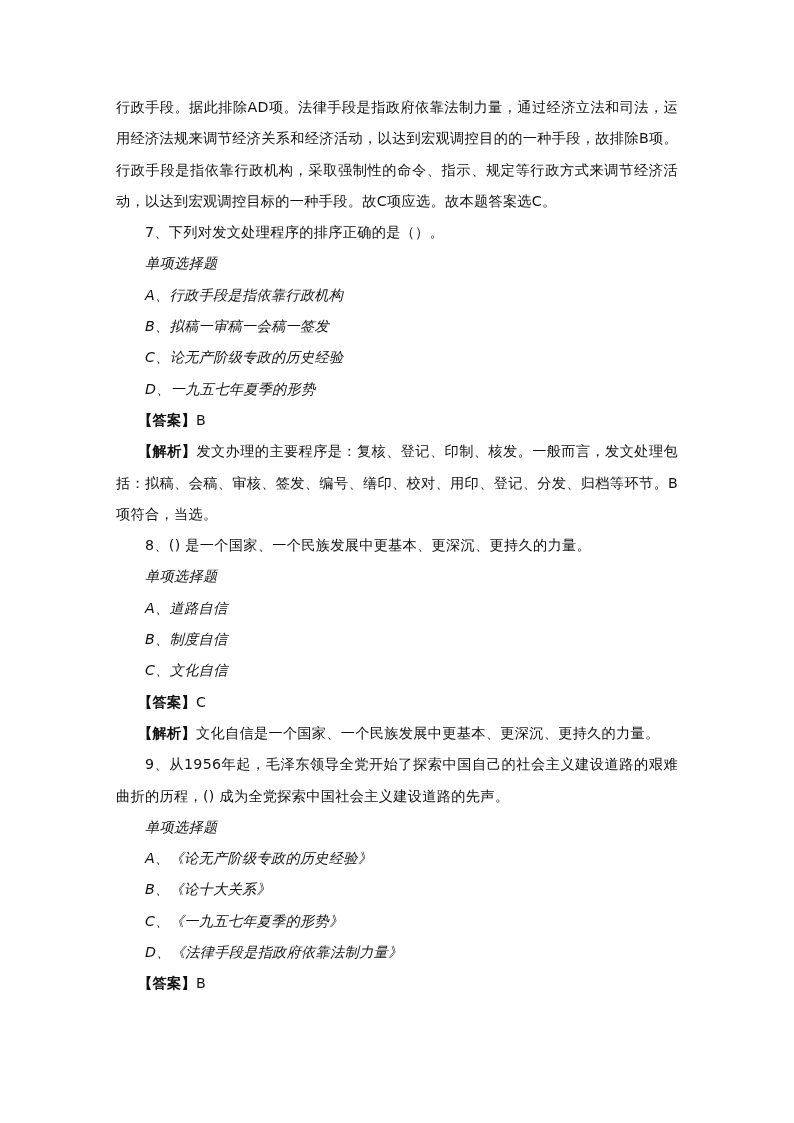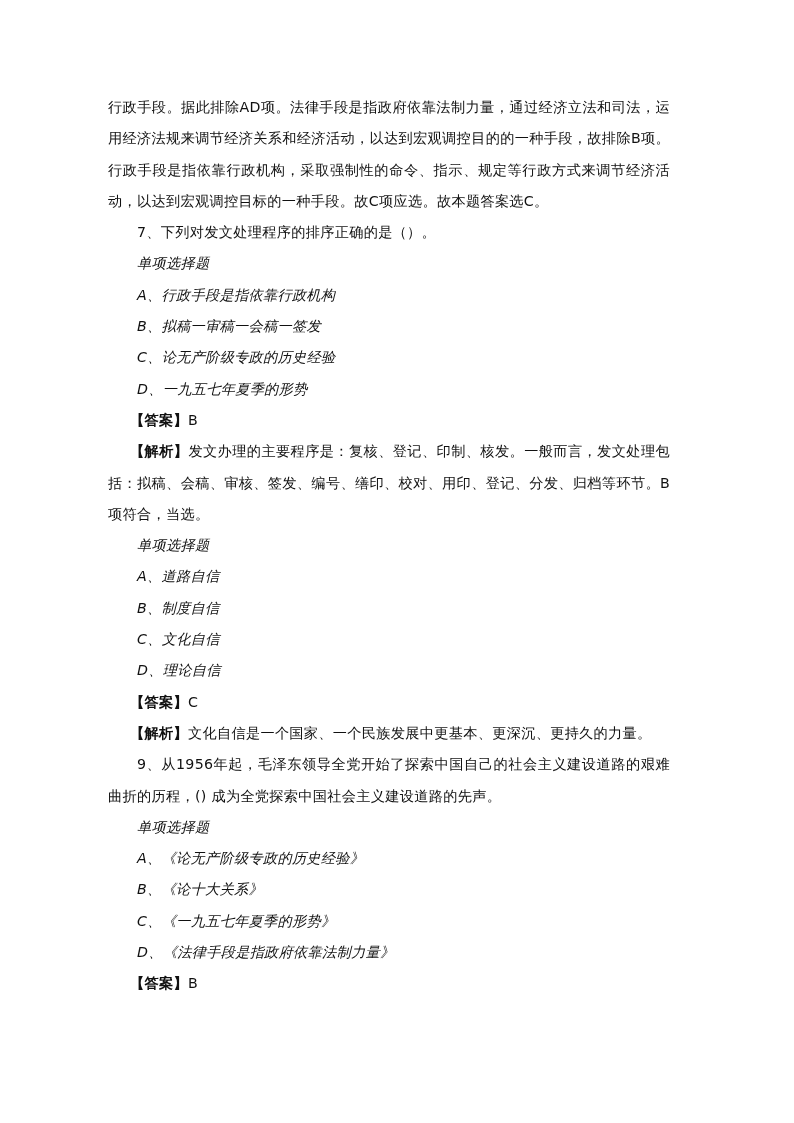--- a/index.html
+++ b/index.html
@@ -1,18 +1,18 @@
 <!DOCTYPE html>
 <html><head>
 <meta charset="utf-8">
 <style>
   html, body { margin: 0; padding: 0; background: #ffffff; }
   body { width: 794px; height: 1123px; position: relative; overflow: hidden; }
   .page {
-    position: absolute; left: 108px; top: 92px; width: 562px;
+    position: absolute; left: 116px; top: 92px; width: 562px;
     font-family: "DejaVu Sans", "Liberation Sans", sans-serif;
     font-size: 14.2px; color: #111111; line-height: 31.3px;
     letter-spacing: 0.3px;
   }
   .p { margin: 0; text-align: justify; text-align-last: left; }
   .indent { text-indent: 29px; }
   .opt { margin: 0; padding-left: 29px; font-style: italic; }
   .tag { font-weight: bold; }
   .ans { margin: 0; padding-left: 22px; }
 </style>
@@ -27,25 +27,25 @@
     <p class="opt">单项选择题</p>
     <p class="opt">A、行政手段是指依靠行政机构</p>
     <p class="opt">B、拟稿一审稿一会稿一签发</p>
     <p class="opt">C、论无产阶级专政的历史经验</p>
     <p class="opt">D、一九五七年夏季的形势</p>
     <p class="ans"><span class="tag">【答案】</span><span>B</span></p>
     <p class="p indent" style="text-indent:22px"><span class="tag">【解析】</span><span>发文办理的主要程序是：复核、登记、印制、核发。一般而言，发文处理包括：拟稿、会稿、审核、签发、编号、缮印、校对、用印、登记、分发、归档等环节。B项符合，当选。</span></p>
   </div>
 
   <div>
+    <p class="p indent">8、() 是一个国家、一个民族发展中更基本、更深沉、更持久的力量。</p>
     <p class="opt">单项选择题</p>
     <p class="opt">A、道路自信</p>
     <p class="opt">B、制度自信</p>
     <p class="opt">C、文化自信</p>
-    <p class="opt">D、理论自信</p>
     <p class="ans"><span class="tag">【答案】</span><span>C</span></p>
     <p class="ans"><span class="tag">【解析】</span><span>文化自信是一个国家、一个民族发展中更基本、更深沉、更持久的力量。</span></p>
   </div>
 
   <div>
     <p class="p indent">9、从1956年起，毛泽东领导全党开始了探索中国自己的社会主义建设道路的艰难曲折的历程，() 成为全党探索中国社会主义建设道路的先声。</p>
     <p class="opt">单项选择题</p>
     <p class="opt">A、《论无产阶级专政的历史经验》</p>
     <p class="opt">B、《论十大关系》</p>
     <p class="opt">C、《一九五七年夏季的形势》</p>

